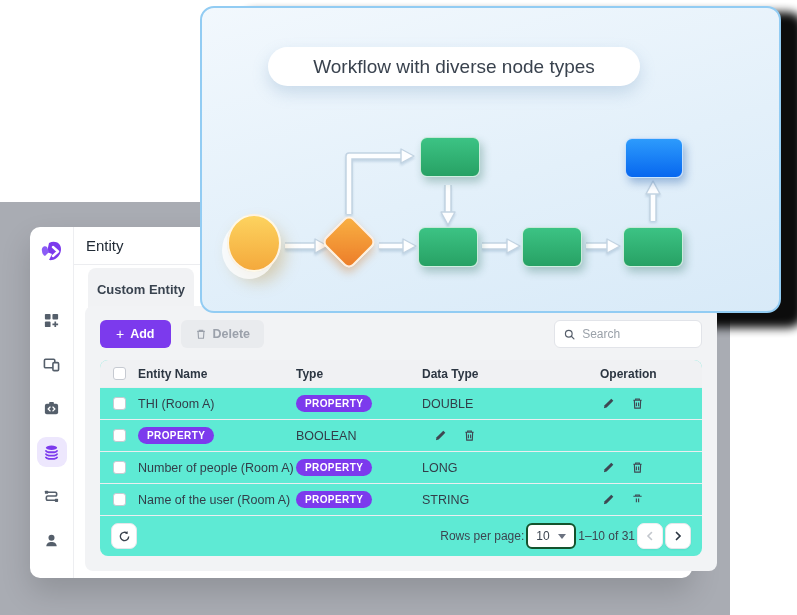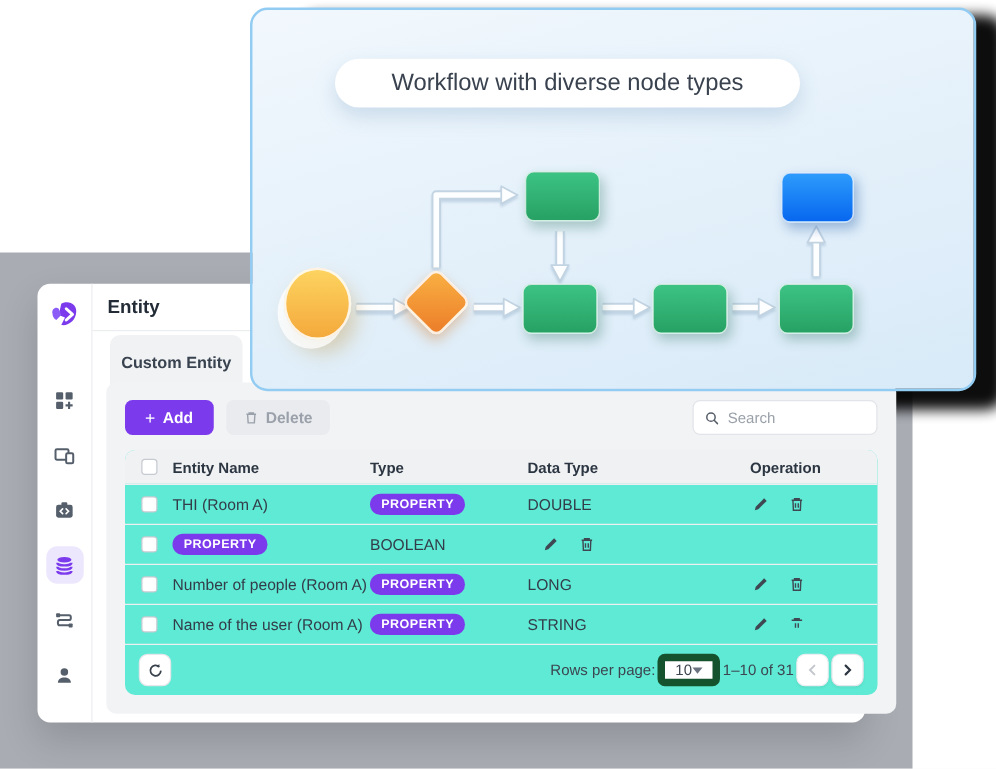--- a/index.html
+++ b/index.html
@@ -23,21 +23,21 @@
              border-right:1px solid #edeef1; display:flex; flex-direction:column; align-items:center; }
   .logo { margin-top:12px; width:26px; height:26px; }
   .nav { margin-top:40px; display:flex; flex-direction:column; align-items:center; gap:14px; }
   .nav-i { width:30px; height:30px; display:flex; align-items:center; justify-content:center;
            border-radius:9px; cursor:pointer; }
   .nav-i svg { width:17px; height:17px; }
   .nav-i.active { background:#ede7fd; }
 
   .hdr { position:absolute; left:44px; top:0; right:0; height:38px;
          border-bottom:1px solid #ecedf0; display:flex; align-items:center; padding-left:12px; }
-  .hdr span { font-size:15px; font-weight:700; color:#222b36; }
+  .hdr span { font-size:15px; font-weight:400; color:#222b36; }
 
   .tab { position:absolute; left:58px; top:41px; width:106px; height:42px;
          background:#f1f2f4; border-radius:8px 8px 0 0; display:flex; align-items:center;
          justify-content:center; font-size:13px; color:#39434f; font-weight:700; }
 
   .panel { position:absolute; left:55px; top:79px; width:632px; height:265px;
            background:#f2f3f5; border-radius:8px; padding:14px 15px; }
 
   .toolbar { display:flex; align-items:center; height:28px; margin-bottom:12px; }
   .btn-add { display:flex; align-items:center; gap:6px; height:28px; padding:0 16px;
@@ -62,21 +62,21 @@
   .badge { display:inline-block; background:#7c3aed; color:#fff; font-size:10px; font-weight:700;
            letter-spacing:.4px; padding:3px 9px; border-radius:9px; }
   .ops { display:flex; gap:16px; padding-left:12px; }
   .ops svg { width:13px; height:13px; cursor:pointer; }
   .c-op-h { padding-left:10px; }
 
   .tfoot { height:41px; border-top:1px solid #eceef0; display:flex; align-items:center; padding:0 11px; }
   .icon-btn { width:26px; height:26px; background:#fff; border:1px solid #e4e6ea; border-radius:7px;
               display:flex; align-items:center; justify-content:center; cursor:pointer; }
   .pager { margin-left:auto; display:flex; align-items:center; gap:2px; font-size:12px; color:#3c4550; }
-  .psel { width:50px; height:26px; border:6px solid #14532d; border-radius:6px; background:#fff;
+  .psel { width:50px; height:26px; border:2px solid #14532d; border-radius:6px; background:#fff;
           display:flex; align-items:center; justify-content:space-between; padding:0 8px; cursor:pointer; }
   .psel .caret { width:0; height:0; border-left:4px solid transparent; border-right:4px solid transparent;
                  border-top:5px solid #6b7280; }
   .pg { box-shadow:0 1px 2px rgba(0,0,0,.05); }
   .pg.disabled { cursor:default; border-color:#edeef1; }
 
   
   .wcard { position:absolute; left:200px; top:6px; width:581px; height:307px;
            border:2px solid #92ccf3; border-radius:14px;
            background:linear-gradient(165deg,#f2f8fd 0%,#e3f0fa 55%,#d8eaf8 100%); }

